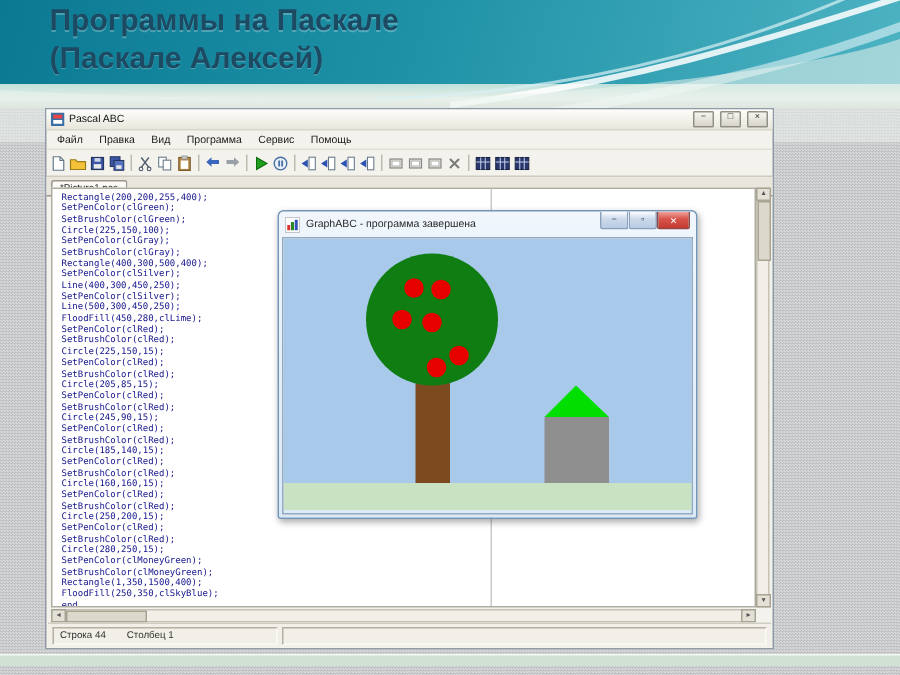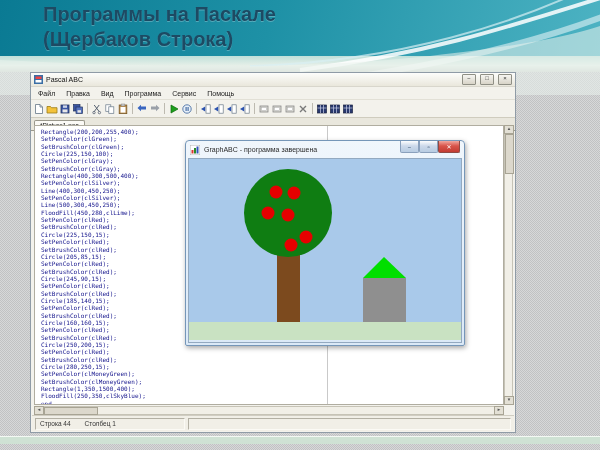--- a/index.html
+++ b/index.html
@@ -8,21 +8,21 @@
        background-color:#c9cacb;
        background-image:repeating-conic-gradient(#d7d8d9 0% 25%, #c1c2c3 0% 50%);
        background-size:2px 2px;}
   .top-band{position:absolute;left:0;top:0;width:600px;height:60px;
        background:linear-gradient(105deg,#0a7a93 0%,#1e91a6 45%,#4db3c3 100%);}
   .mint-band{position:absolute;left:0;top:56px;width:600px;height:16px;
        background:linear-gradient(180deg,#bfe0da,#e6efe8 60%,#d3d8d2);}
   .bottom-mint{position:absolute;left:0;top:436px;width:600px;height:7px;
        background:#cfe2d4;border-top:1px solid #f4f9f4;}
   .waves{position:absolute;left:0;top:0;width:600px;height:95px;pointer-events:none;}
-  .slide-title{position:absolute;left:43px;top:2px;font-size:20px;line-height:25px;
+  .slide-title{position:absolute;left:33px;top:2px;font-size:20px;line-height:25px;
        font-weight:bold;color:#1d4a63;text-shadow:0 1px 0 rgba(255,255,255,.25);}
   
   .ide{position:absolute;left:30px;top:72px;width:486px;height:361px;
        background:#f3f2ec;border:1px solid #8f9ba6;box-sizing:border-box;font-size:7px;}
   .ide-titlebar{height:13px;display:flex;align-items:center;gap:3px;padding:0 3px;
        background:linear-gradient(#fdfdfb,#e9e7dc);border-bottom:1px solid #d8d6cc;}
   .ide-title-text{flex:1;font-size:7px;color:#111;}
   .win-btn{width:12px;height:9px;margin-left:1px;border:1px solid #8f8f85;border-radius:1px;
        background:linear-gradient(#f6f5f1,#d8d4c8);font-size:6px;line-height:7px;
        text-align:center;color:#333;}
@@ -78,21 +78,21 @@
 <div class="bottom-mint"></div>
 <svg class="waves" viewBox="0 0 600 95">
   <path d="M300,70 C420,55 500,30 610,-5" fill="none" stroke="#ffffff" stroke-opacity="0.85" stroke-width="4"></path>
   <path d="M320,82 C450,64 545,40 615,12" fill="none" stroke="#ffffff" stroke-opacity="0.5" stroke-width="6"></path>
   <path d="M250,66 C400,62 520,22 600,-18" fill="none" stroke="#d8f0f3" stroke-opacity="0.7" stroke-width="2"></path>
   <path d="M0,60 C150,68 300,70 430,56 C520,46 570,36 600,26 L600,95 L0,95 Z" fill="#e9f2ec" opacity="0.55"></path>
 </svg>
 
 <div class="slide-title">
   <div>Программы на Паскале</div>
-  <div>(Щербаков Строка)</div>
+  <div>(Паскале Алексей)</div>
 </div>
 
 <svg width="0" height="0" style="position:absolute">
   <defs>
     <symbol id="i-page" viewBox="0 0 12 12">
         <path d="M2.5,1.5 h4.5 l2.5,2.5 v6.5 h-7 z" fill="#ffffff" stroke="#667788" stroke-width="0.8"></path>
         <path d="M7,1.5 v2.5 h2.5" fill="none" stroke="#667788" stroke-width="0.8"></path>
       </symbol>
     <symbol id="i-folder" viewBox="0 0 12 12">
         <path d="M1,3.5 h3.5 l1,1.2 h5.5 v5.3 h-10 z" fill="#f3c23a" stroke="#9b7b17" stroke-width="0.8"></path>

